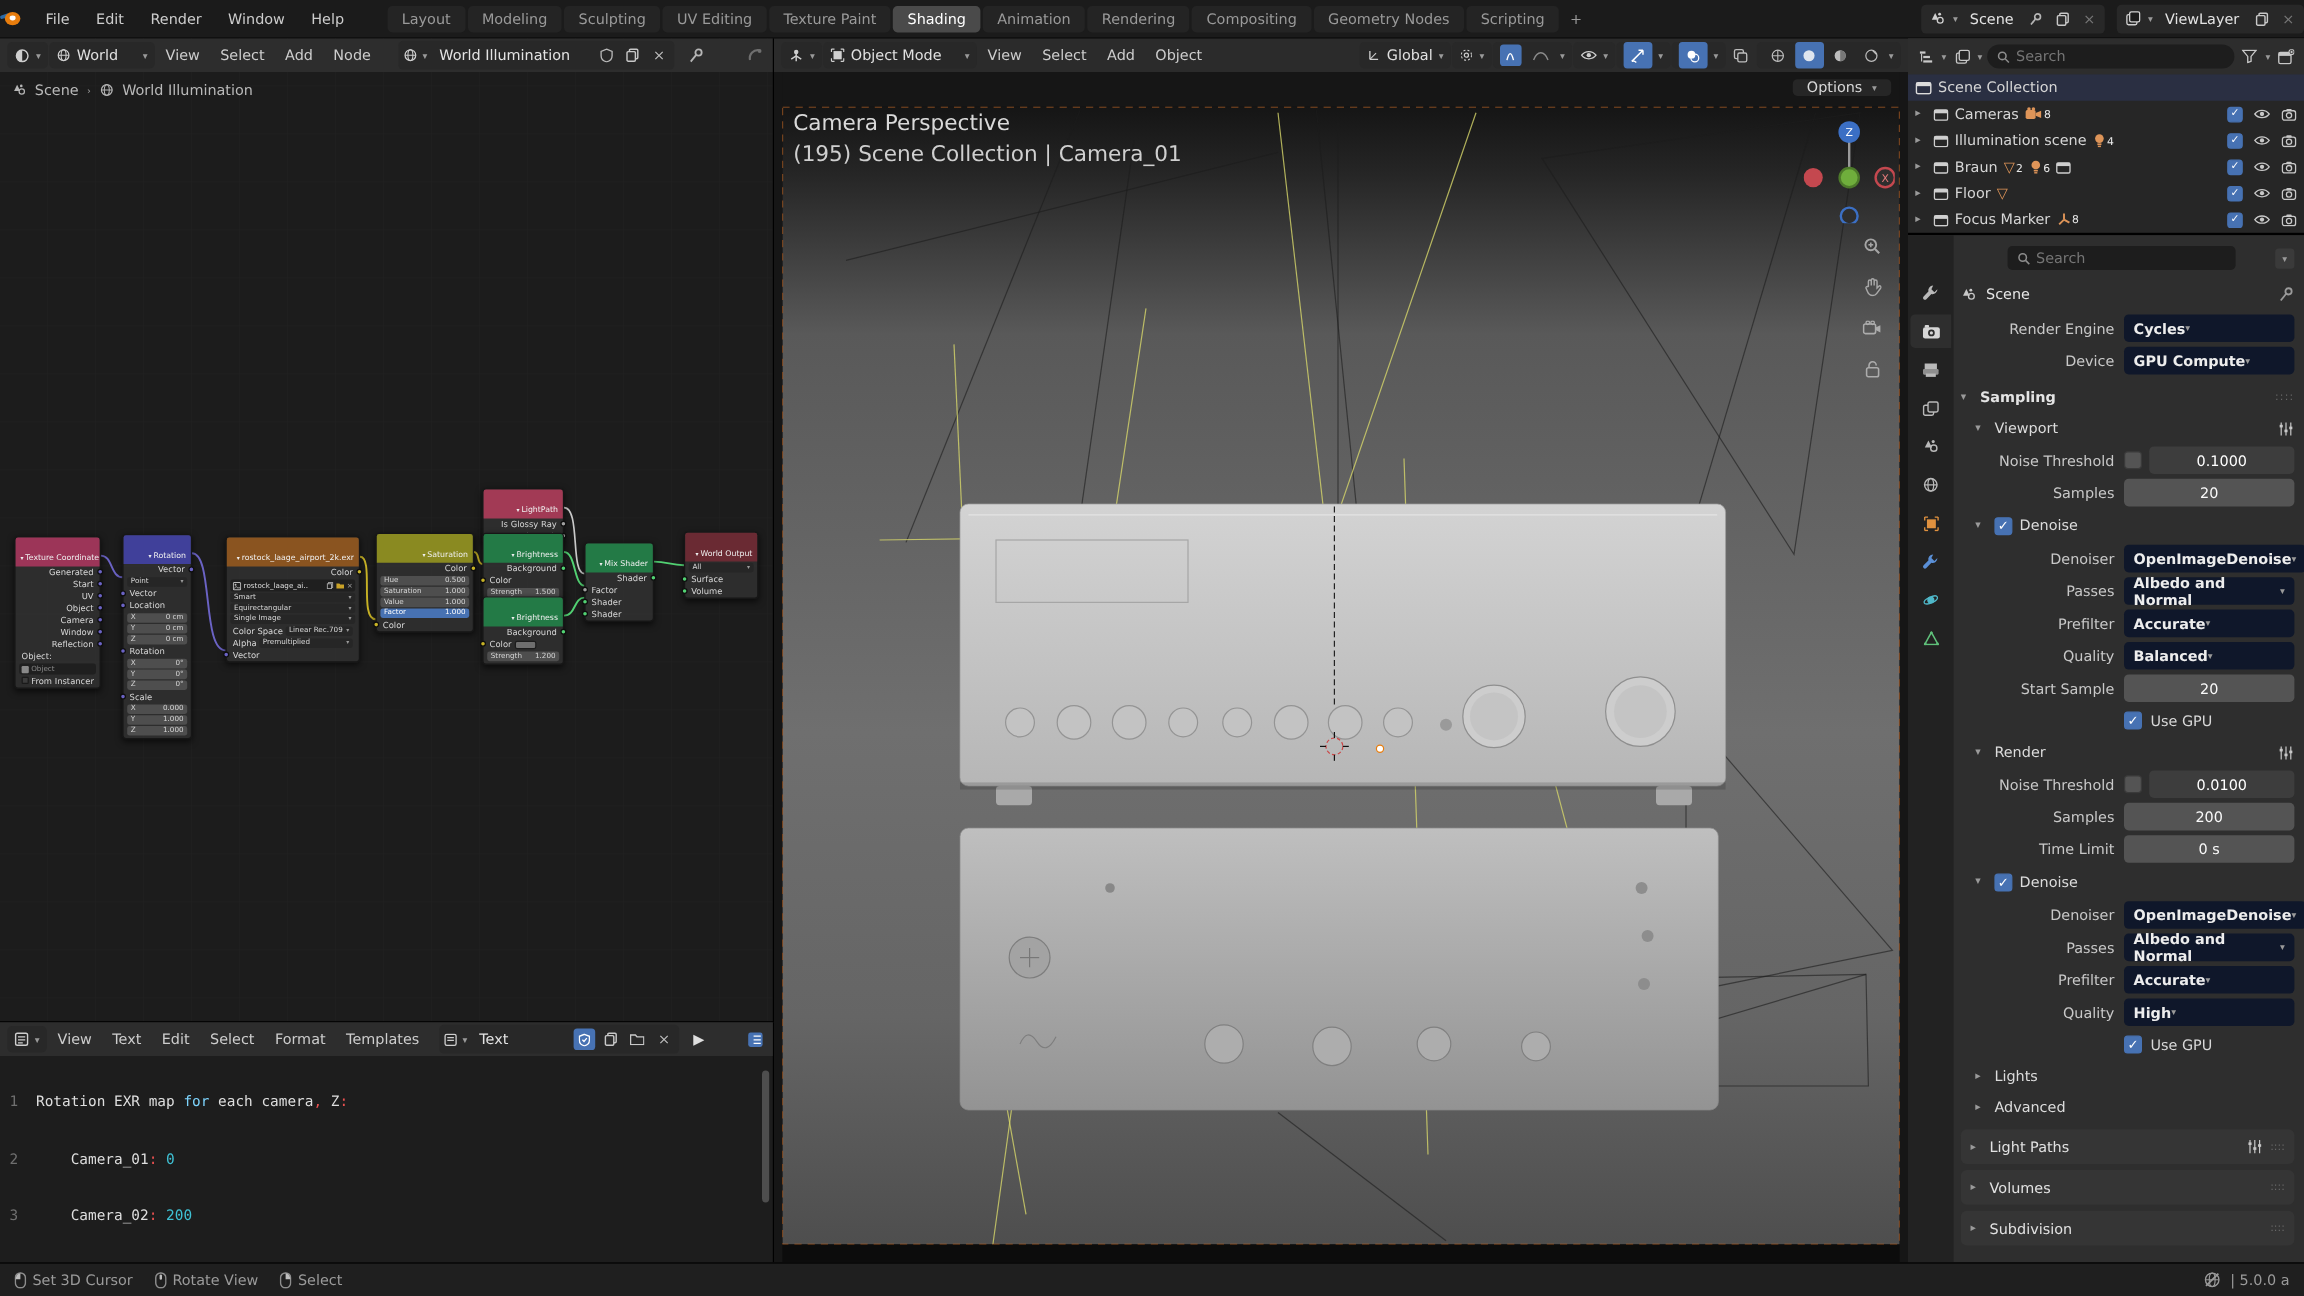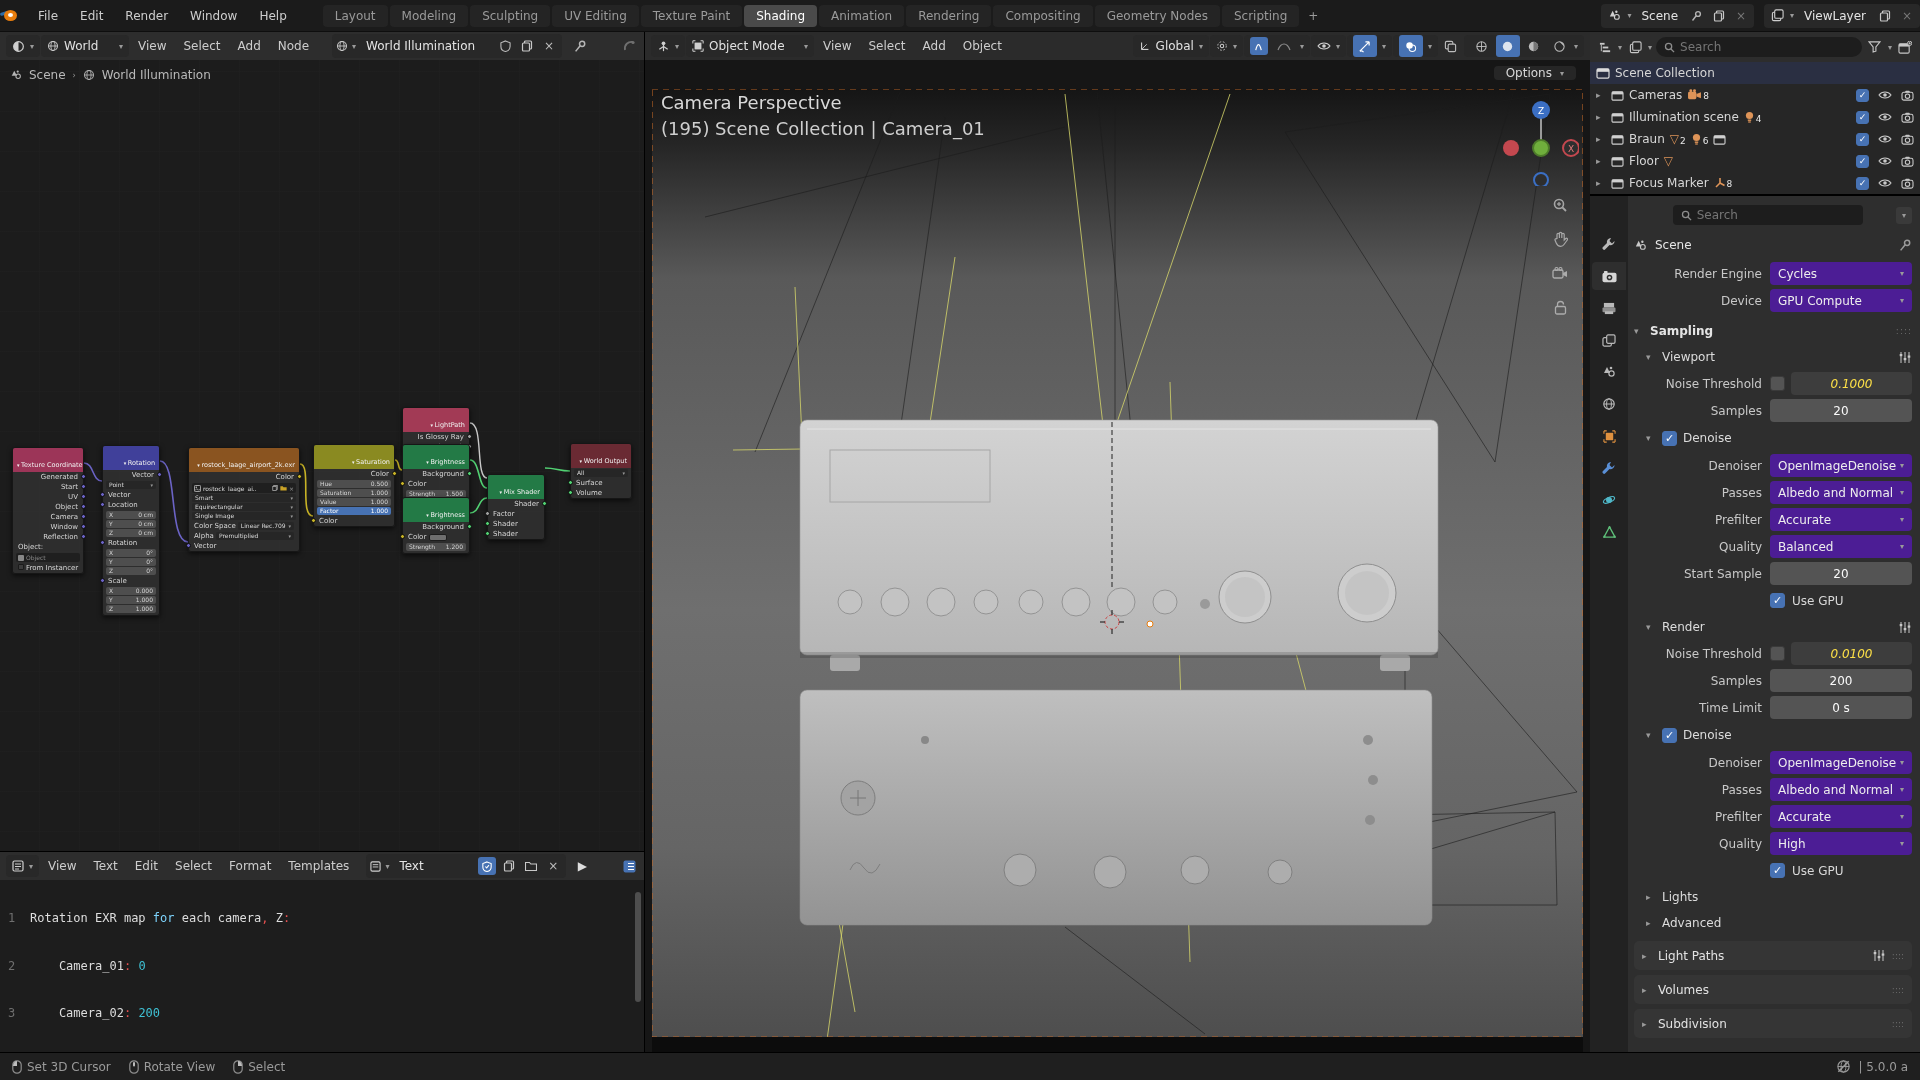--- a/index.html
+++ b/index.html
@@ -105,23 +105,23 @@
   #props { left:1590px; top:196px; width:330px; height:856px; background:#2e2e2e; display:flex; }
   #ptabs { width:38px; background:#222; display:flex; flex-direction:column; align-items:center; padding-top:34px; gap:4px; flex:none; }
   .ptab { width:34px; height:28px; display:flex; align-items:center; justify-content:center; border-radius:4px 0 0 4px; }
   .ptab.active { background:#2e2e2e; }
   #pcontent { flex:1; padding:4px 8px 0 6px; overflow:hidden; }
   .prow { display:flex; align-items:center; height:27px; gap:8px; }
   .plabel { width:128px; text-align:right; color:#c8c8c8; flex:none; white-space:nowrap; }
   .pfield { flex:1; display:flex; align-items:center; }
   .slider { background:#545454; border-radius:4px; height:23px; color:#fafafa; display:flex; align-items:center;
             justify-content:center; width:100%; }
-  .slider.dis { background:#3d3d3d; color:#fde047;font-style:italic; }
-  .seldrop { background:#4c1d95; border-radius:4px; height:23px; color:#ededed; display:flex; align-items:center;
-             padding:0 8px; width:100%; justify-content:space-between; }
+  .slider.dis { background:#3d3d3d; color:#ffffff; }
+  .seldrop { background:#0f172a; border-radius:4px; height:23px; color:#ededed; display:flex; align-items:center;
+             padding:0 8px; width:100%; justify-content:flex-start;font-weight:bold; }
   .chk { width:15px; height:15px; border-radius:3px; background:#545454; border:1px solid #3a3a3a; flex:none;
          display:flex; align-items:center; justify-content:center; color:#fff; font-size:11px; }
   .chk.on { background:#4772b3; border-color:#4772b3; }
   .phead { display:flex; align-items:center; gap:6px; height:26px; color:#e4e4e4; font-weight:bold; }
   .phead .grip { margin-left:auto; color:#6a6a6a; font-size:9px; letter-spacing:1px; font-weight:normal; }
   .subhead { display:flex; align-items:center; gap:6px; height:26px; color:#dcdcdc; padding-left:12px; }
   .panelblock { background:#353535; border-radius:5px; margin-top:5px; padding:0 8px; display:flex; align-items:center; height:29px; gap:6px; color:#e2e2e2; }
   .dh { font-size:9px; color:#9a9a9a; width:10px; }
 
   
@@ -459,21 +459,21 @@
     <div class="node" style="left:402px;top:465px;width:68px;">
       <div class="nhead" style="background:#237a46;">Brightness</div>
       <div class="nrow nout"><span>Background</span><span class="sock out s-grn"></span></div>
       <div class="nrow"><span class="sock in s-yel"></span><span>Color</span> <span class="swatch"></span></div>
       <div class="nslider" style="margin-bottom:2px;">
           <span>Strength</span>
           <span>1.200</span>
         </div>
     </div>
 
-    <div class="node" style="left:487px;top:420px;width:58px;margin-top:22px;">
+    <div class="node" style="left:487px;top:420px;width:58px;">
       <div class="nhead" style="background:#237a46;">Mix Shader</div>
       <div class="nrow nout"><span>Shader</span><span class="sock out s-grn"></span></div>
       <div class="nrow"><span class="sock in s-gry"></span><span>Factor</span></div>
       <div class="nrow"><span class="sock in s-grn"></span><span>Shader</span></div>
       <div class="nrow"><span class="sock in s-grn"></span><span>Shader</span></div>
     </div>
 
     <div class="node" style="left:570px;top:411px;width:62px;">
       <div class="nhead" style="background:#6a2a33;">World Output</div>
       <div class="ndrop">

